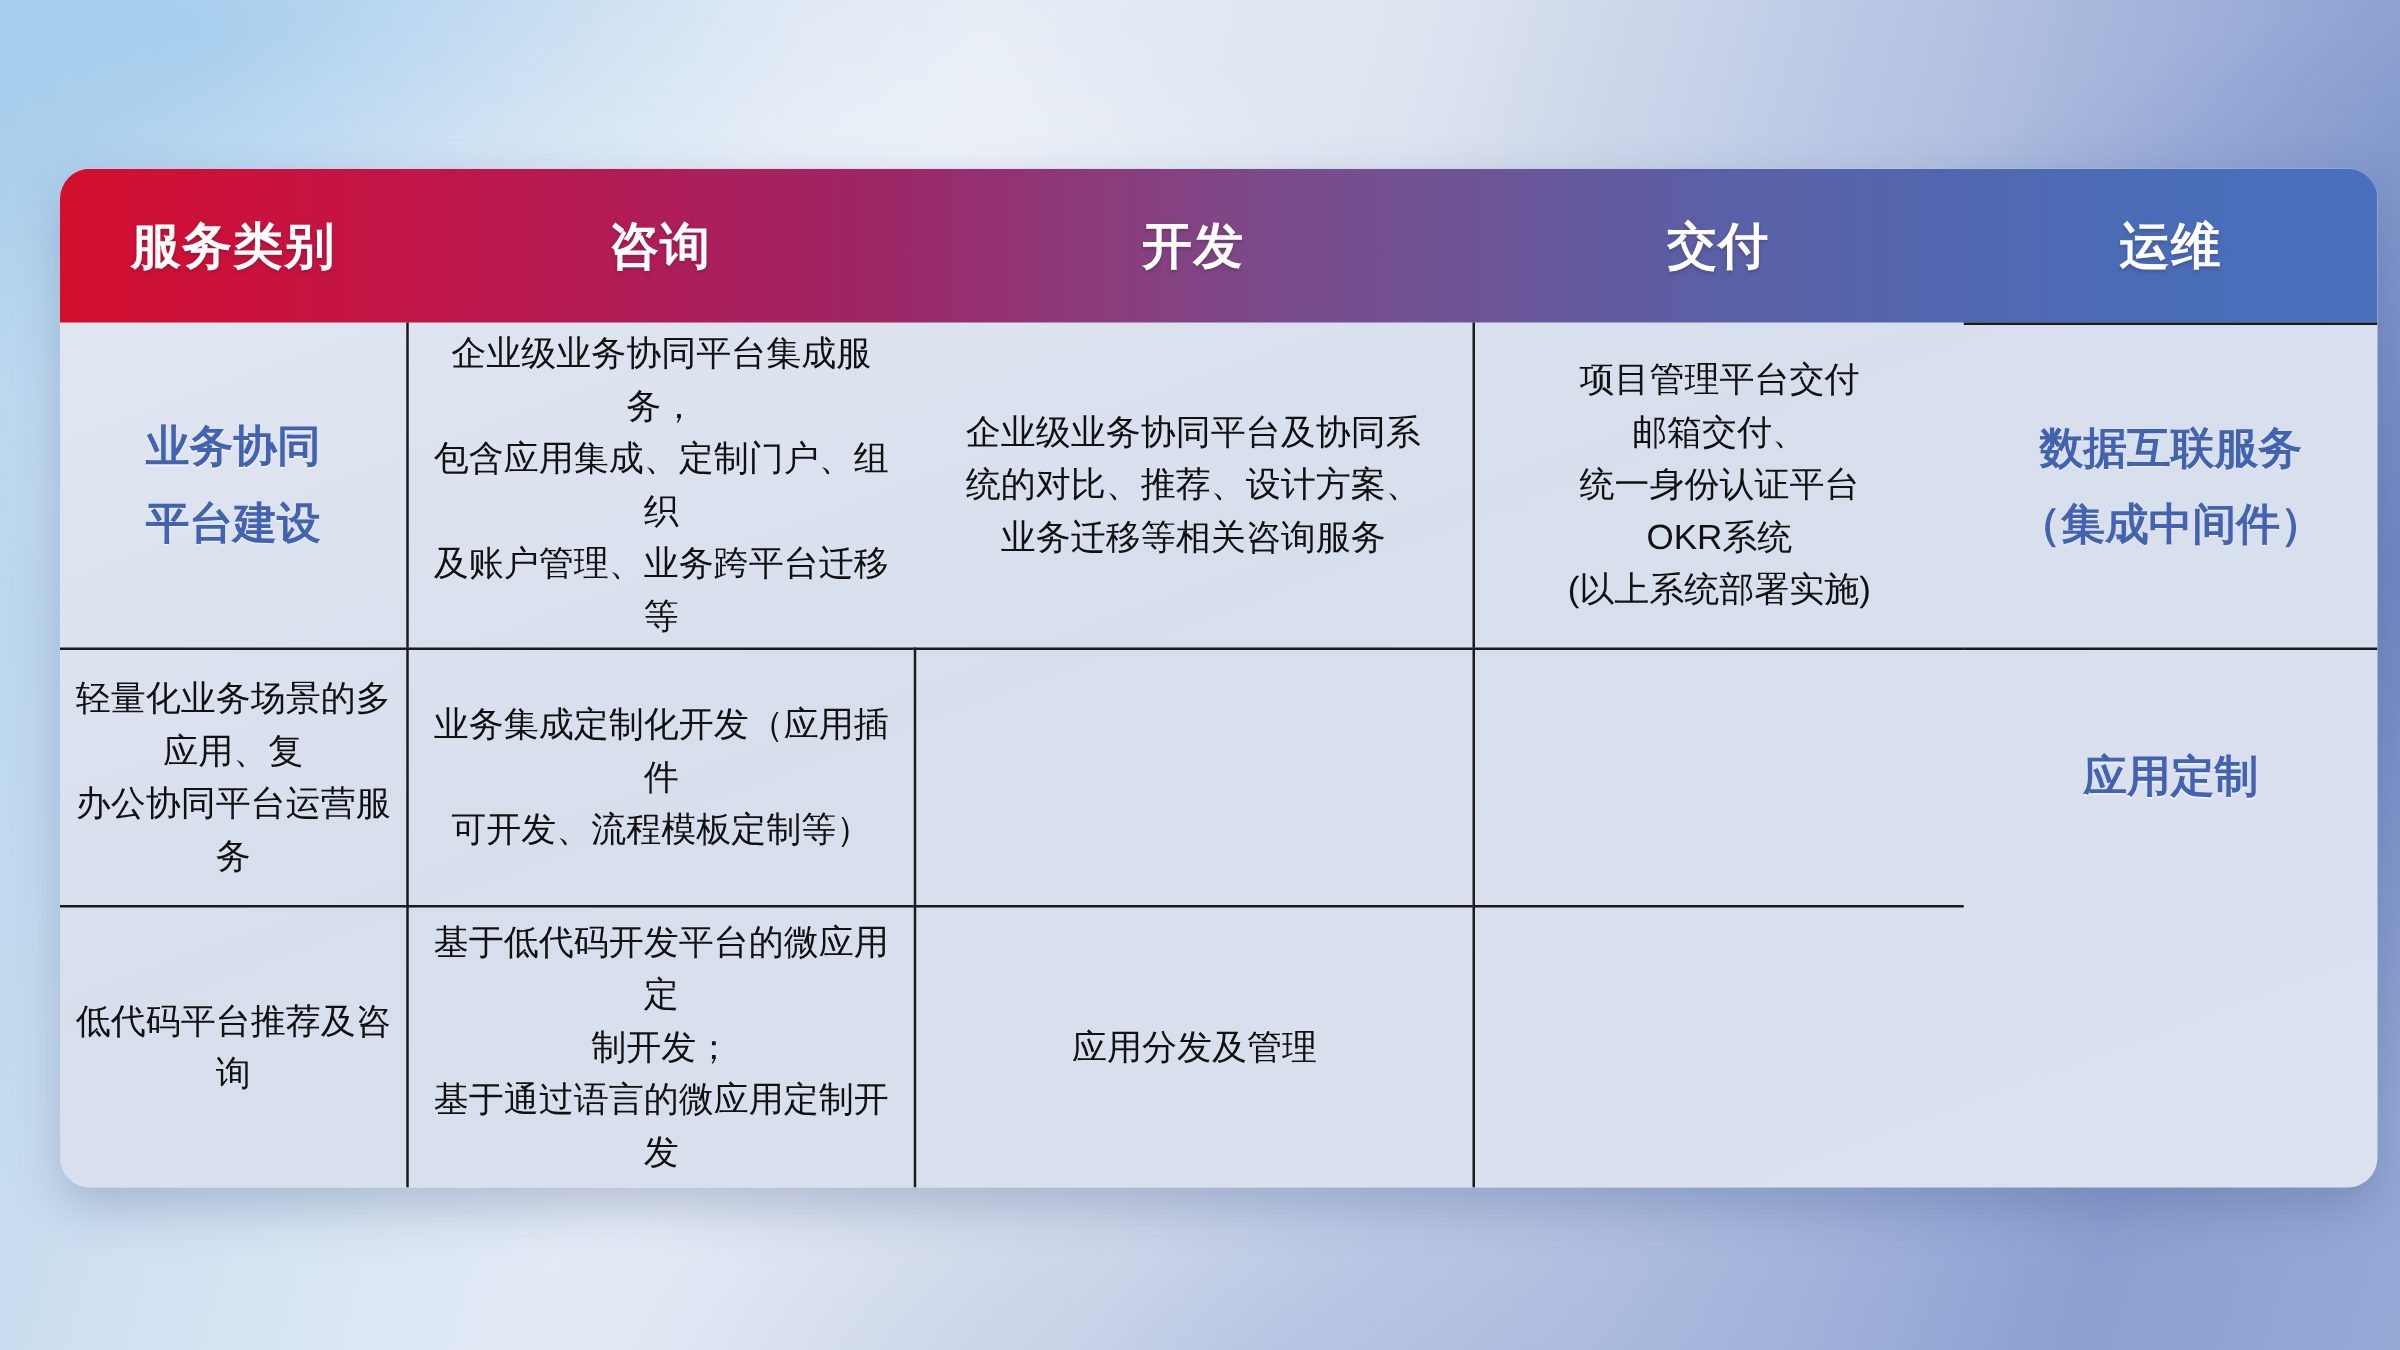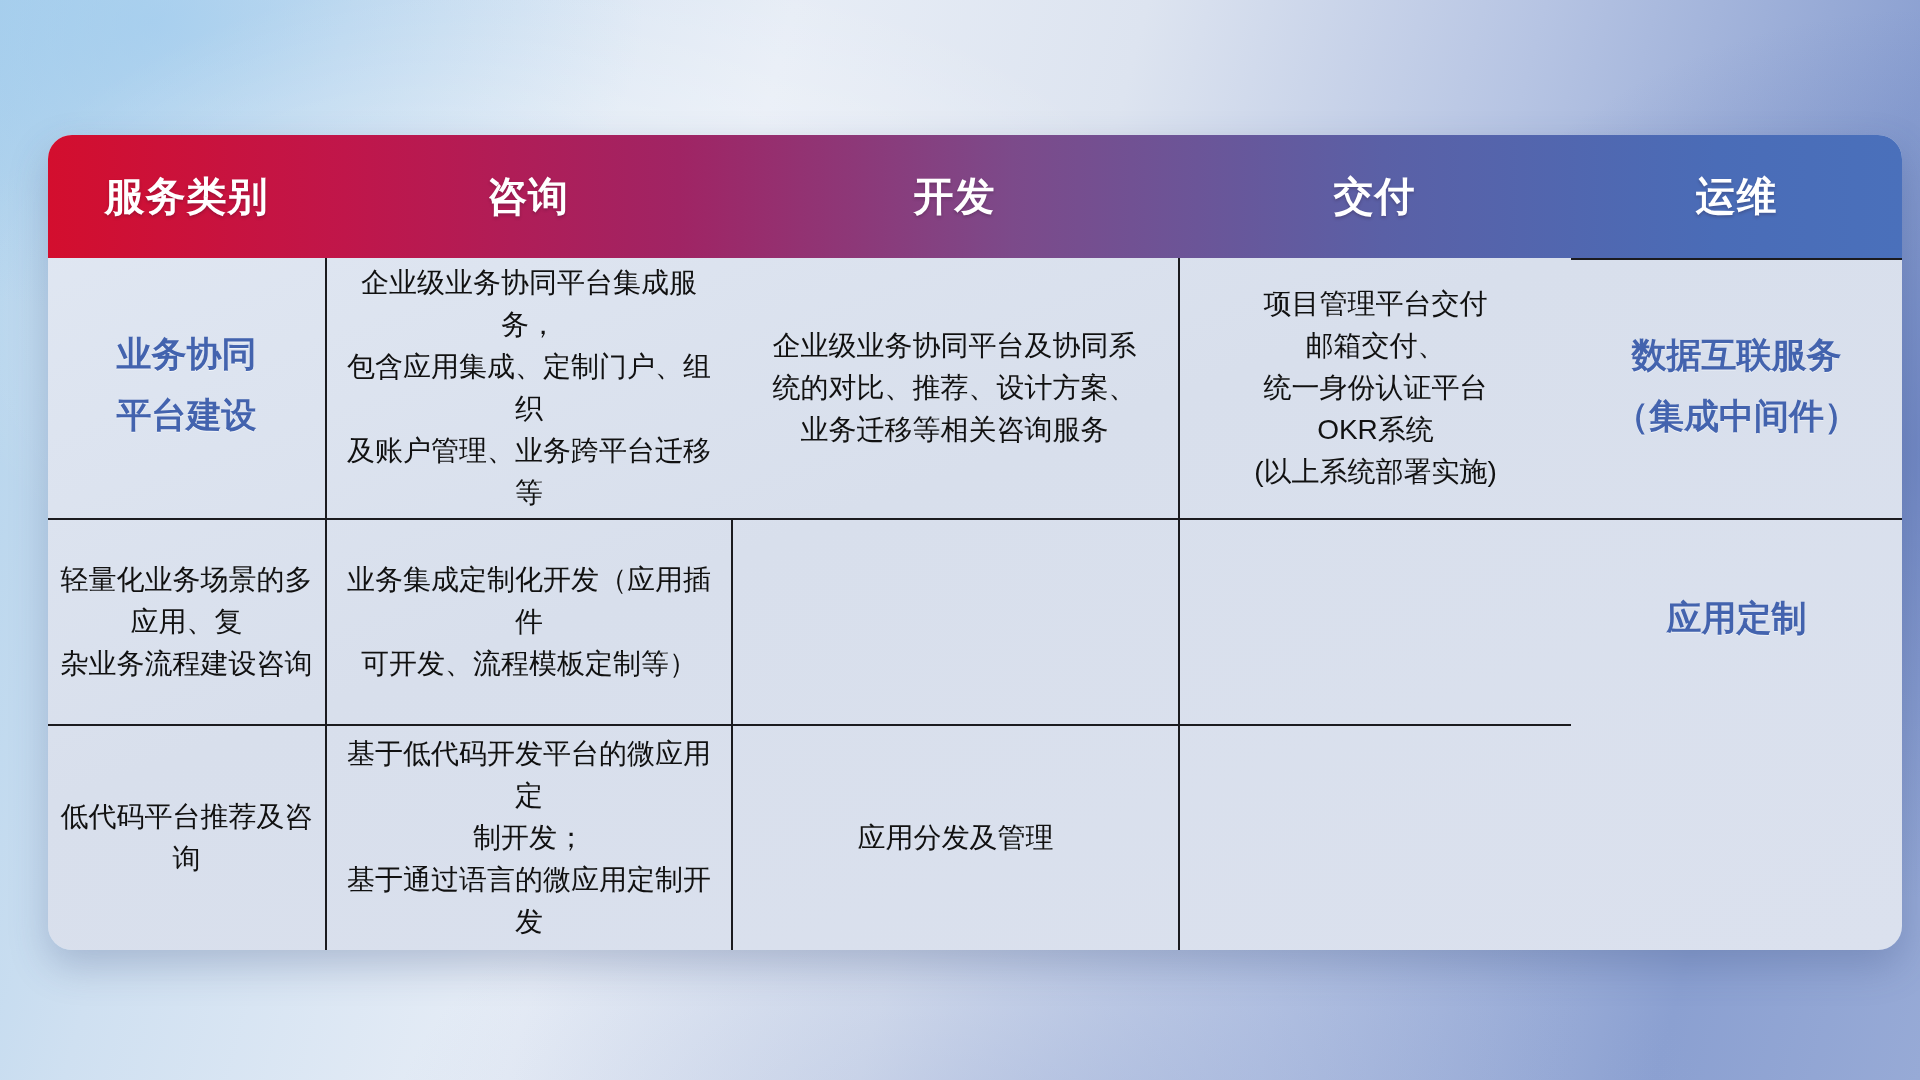--- a/index.html
+++ b/index.html
@@ -20,21 +20,21 @@
     background:linear-gradient(90deg,#d30e2e 0%,#c0164a 16%,#a02464 34%,#7c4a8a 52%,#5a60a6 72%,#4a6cb7 90%,#4a70bb 100%);}
   .th{display:flex;align-items:center;justify-content:center;
     color:#ffffff;font-size:40px;font-weight:bold;letter-spacing:1px;
     text-shadow:0 2px 3px rgba(40,20,40,0.25);}
   .tbody{display:grid;grid-template-columns:277px 406px 447px 393px 331px;
     grid-template-rows:260px 206px 226px;}
   .cell{display:flex;align-items:center;justify-content:center;text-align:center;
     padding:24px 12px;box-sizing:border-box;white-space:pre-line;
     color:#111111;font-size:28px;line-height:1.5;}
   .cat{color:#4363ae;font-weight:bold;font-size:35px;line-height:1.75;
-    text-shadow:0 1px 0 rgba(255,255,255,0.5);font-family:Liberation Mono, monospace;}
+    text-shadow:0 1px 0 rgba(255,255,255,0.5);}
   .bl{border-left:2px solid #1b1b1f;}
   .bt{border-top:2px solid #1b1b1f;}
 </style>
 </head>
 <body>
 
 <div class="stage">
   <div class="card">
 
     <div class="thead">
@@ -57,21 +57,21 @@
 业务迁移等相关咨询服务</div>
       <div class="cell bl">项目管理平台交付
 邮箱交付、
 统一身份认证平台
 OKR系统
 (以上系统部署实施)</div>
 
       <div class="cell cat bt">数据互联服务
 （集成中间件）</div>
       <div class="cell bt">轻量化业务场景的多应用、复
-杂业务流程建设咨询</div>
+办公协同平台运营服务</div>
       <div class="cell bl bt">业务集成定制化开发（应用插件
 可开发、流程模板定制等）</div>
       <div class="cell bl bt"></div>
       <div class="cell bl bt"></div>
 
       <div class="cell cat bt">应用定制</div>
       <div class="cell bt">低代码平台推荐及咨询</div>
       <div class="cell bl bt">基于低代码开发平台的微应用定
 制开发；
 基于通过语言的微应用定制开发</div>

